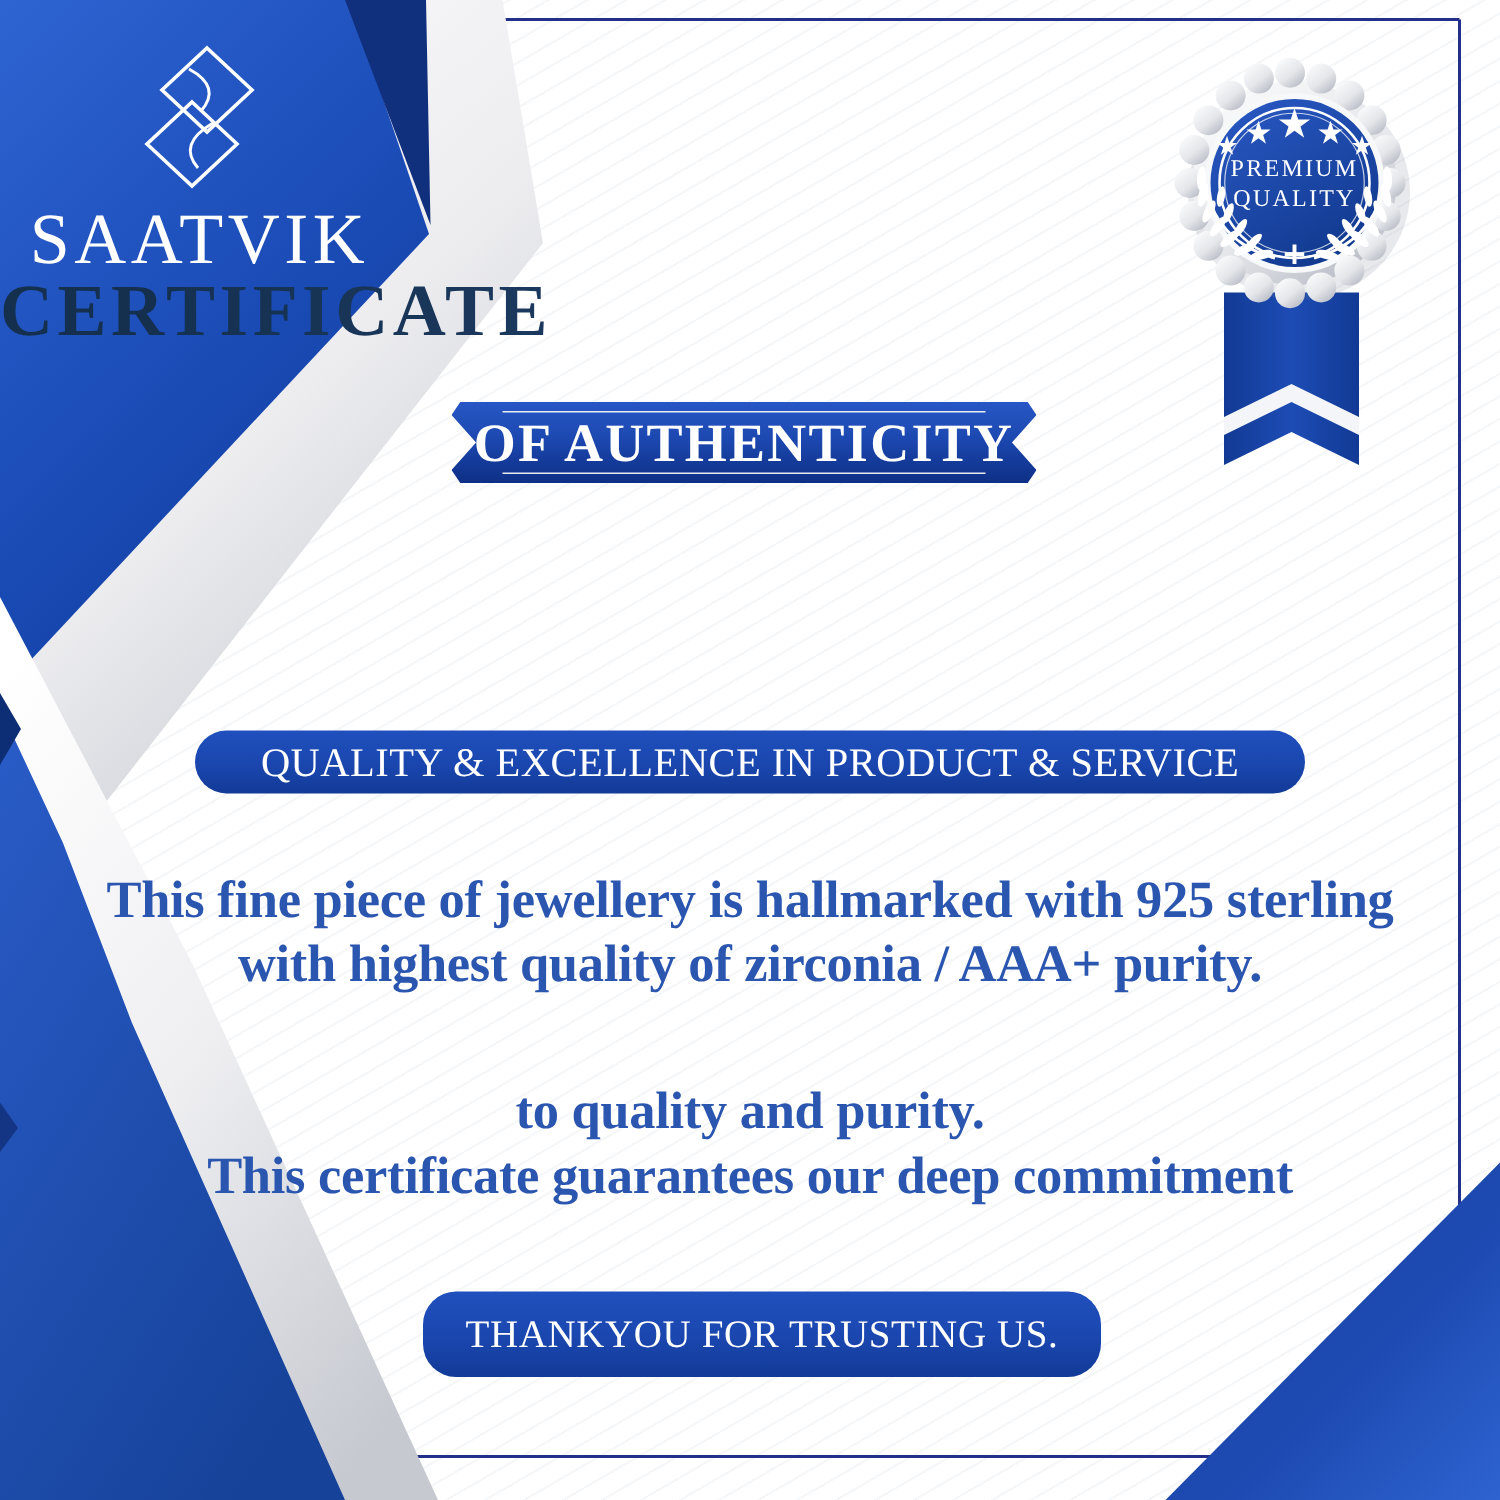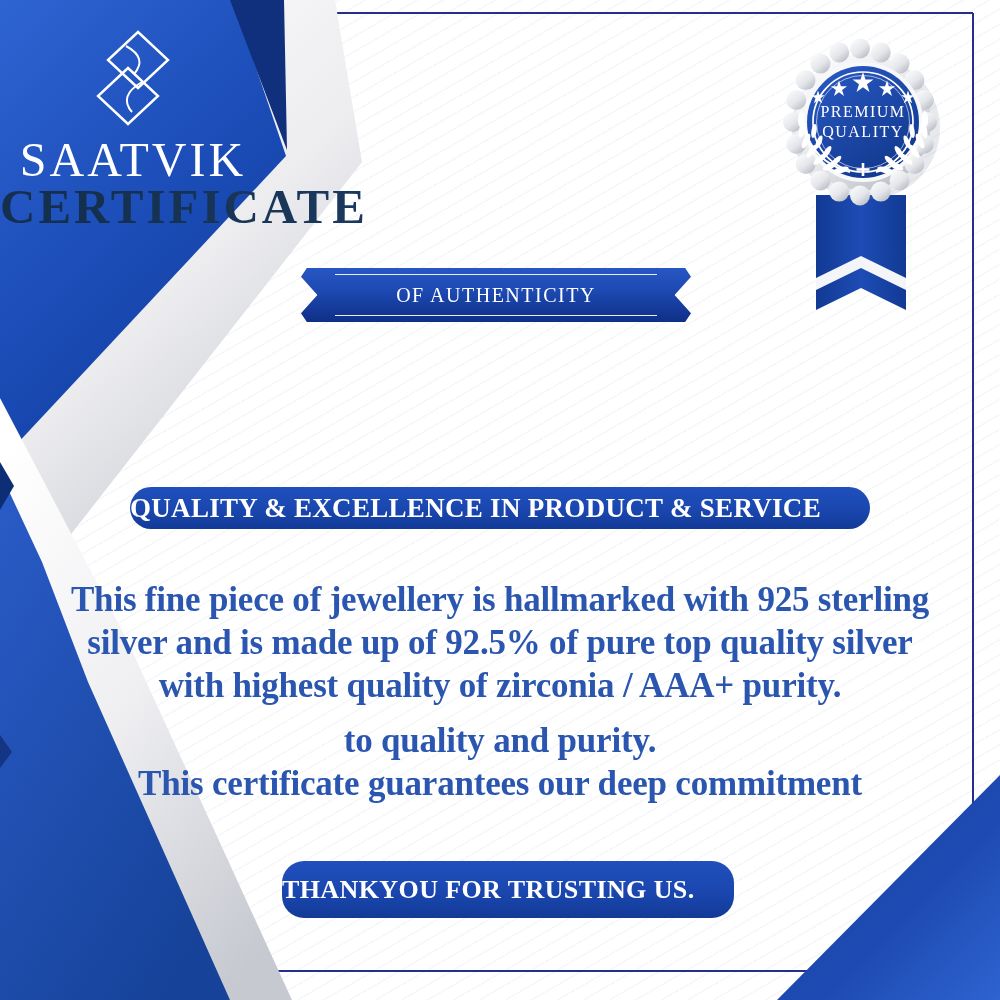--- a/index.html
+++ b/index.html
@@ -36,26 +36,26 @@
     background:linear-gradient(180deg,#2757c5 0%,#1c48b0 45%,#0e2f86 100%);
     clip-path:polygon(1.5% 0%,98.5% 0%,100% 16%,95.8% 50%,100% 84%,98.5% 100%,1.5% 100%,0% 84%,4.2% 50%,0% 16%);
     display:flex;align-items:center;justify-content:center;
   }
   .subtitle-banner .inner-rules{
     position:absolute;left:34px;right:34px;top:6px;bottom:6px;
     border-top:1.6px solid rgba(255,255,255,.9);
     border-bottom:1.6px solid rgba(255,255,255,.9);
   }
   .subtitle-text{
-    position:relative;color:#ffffff;font-weight:normal;font-size:20px;letter-spacing:1.5px;
+    position:relative;color:#ffffff;font-weight:bold;font-size:36px;letter-spacing:1.5px;
   }
   .pill{
-    position:absolute;display:flex;align-items:center;justify-content:flex-start;
+    position:absolute;display:flex;align-items:center;justify-content:center;
     background:linear-gradient(180deg,#2050bd 0%,#1a46ae 55%,#123a97 100%);
-    border-radius:22px;color:#ffffff;font-weight:bold;
+    border-radius:22px;color:#ffffff;font-weight:normal;
   }
   .pill-quality{left:130px;top:487px;width:740px;height:42px;font-size:27px;letter-spacing:.3px;}
   .pill-thanks{left:282px;top:861px;width:452px;height:57px;font-size:26px;letter-spacing:.4px;}
   .body-text{
     position:absolute;left:60px;width:880px;text-align:center;
     color:#2b56b0;font-weight:bold;font-size:35px;line-height:43px;letter-spacing:-0.2px;
   }
   .para1{top:578px;}
   .para2{top:719px;}
 </style>
@@ -213,21 +213,20 @@
   <div class="inner-rules"></div>
   <span class="subtitle-text">OF AUTHENTICITY</span>
 </div>
 
 <div class="pill pill-quality">
   <span>QUALITY &amp; EXCELLENCE IN PRODUCT &amp; SERVICE</span>
 </div>
 
 <div class="body-text para1">
   <div>This fine piece of jewellery is hallmarked with 925 sterling</div>
-  <div>silver and is made up of 92.5% of pure top quality silver</div>
   <div>with highest quality of zirconia / AAA+ purity.</div>
 </div>
 <div class="body-text para2">
   <div>to quality and purity.</div>
   <div>This certificate guarantees our deep commitment</div>
 </div>
 
 <div class="pill pill-thanks">
   <span>THANKYOU FOR TRUSTING US.</span>
 </div>

